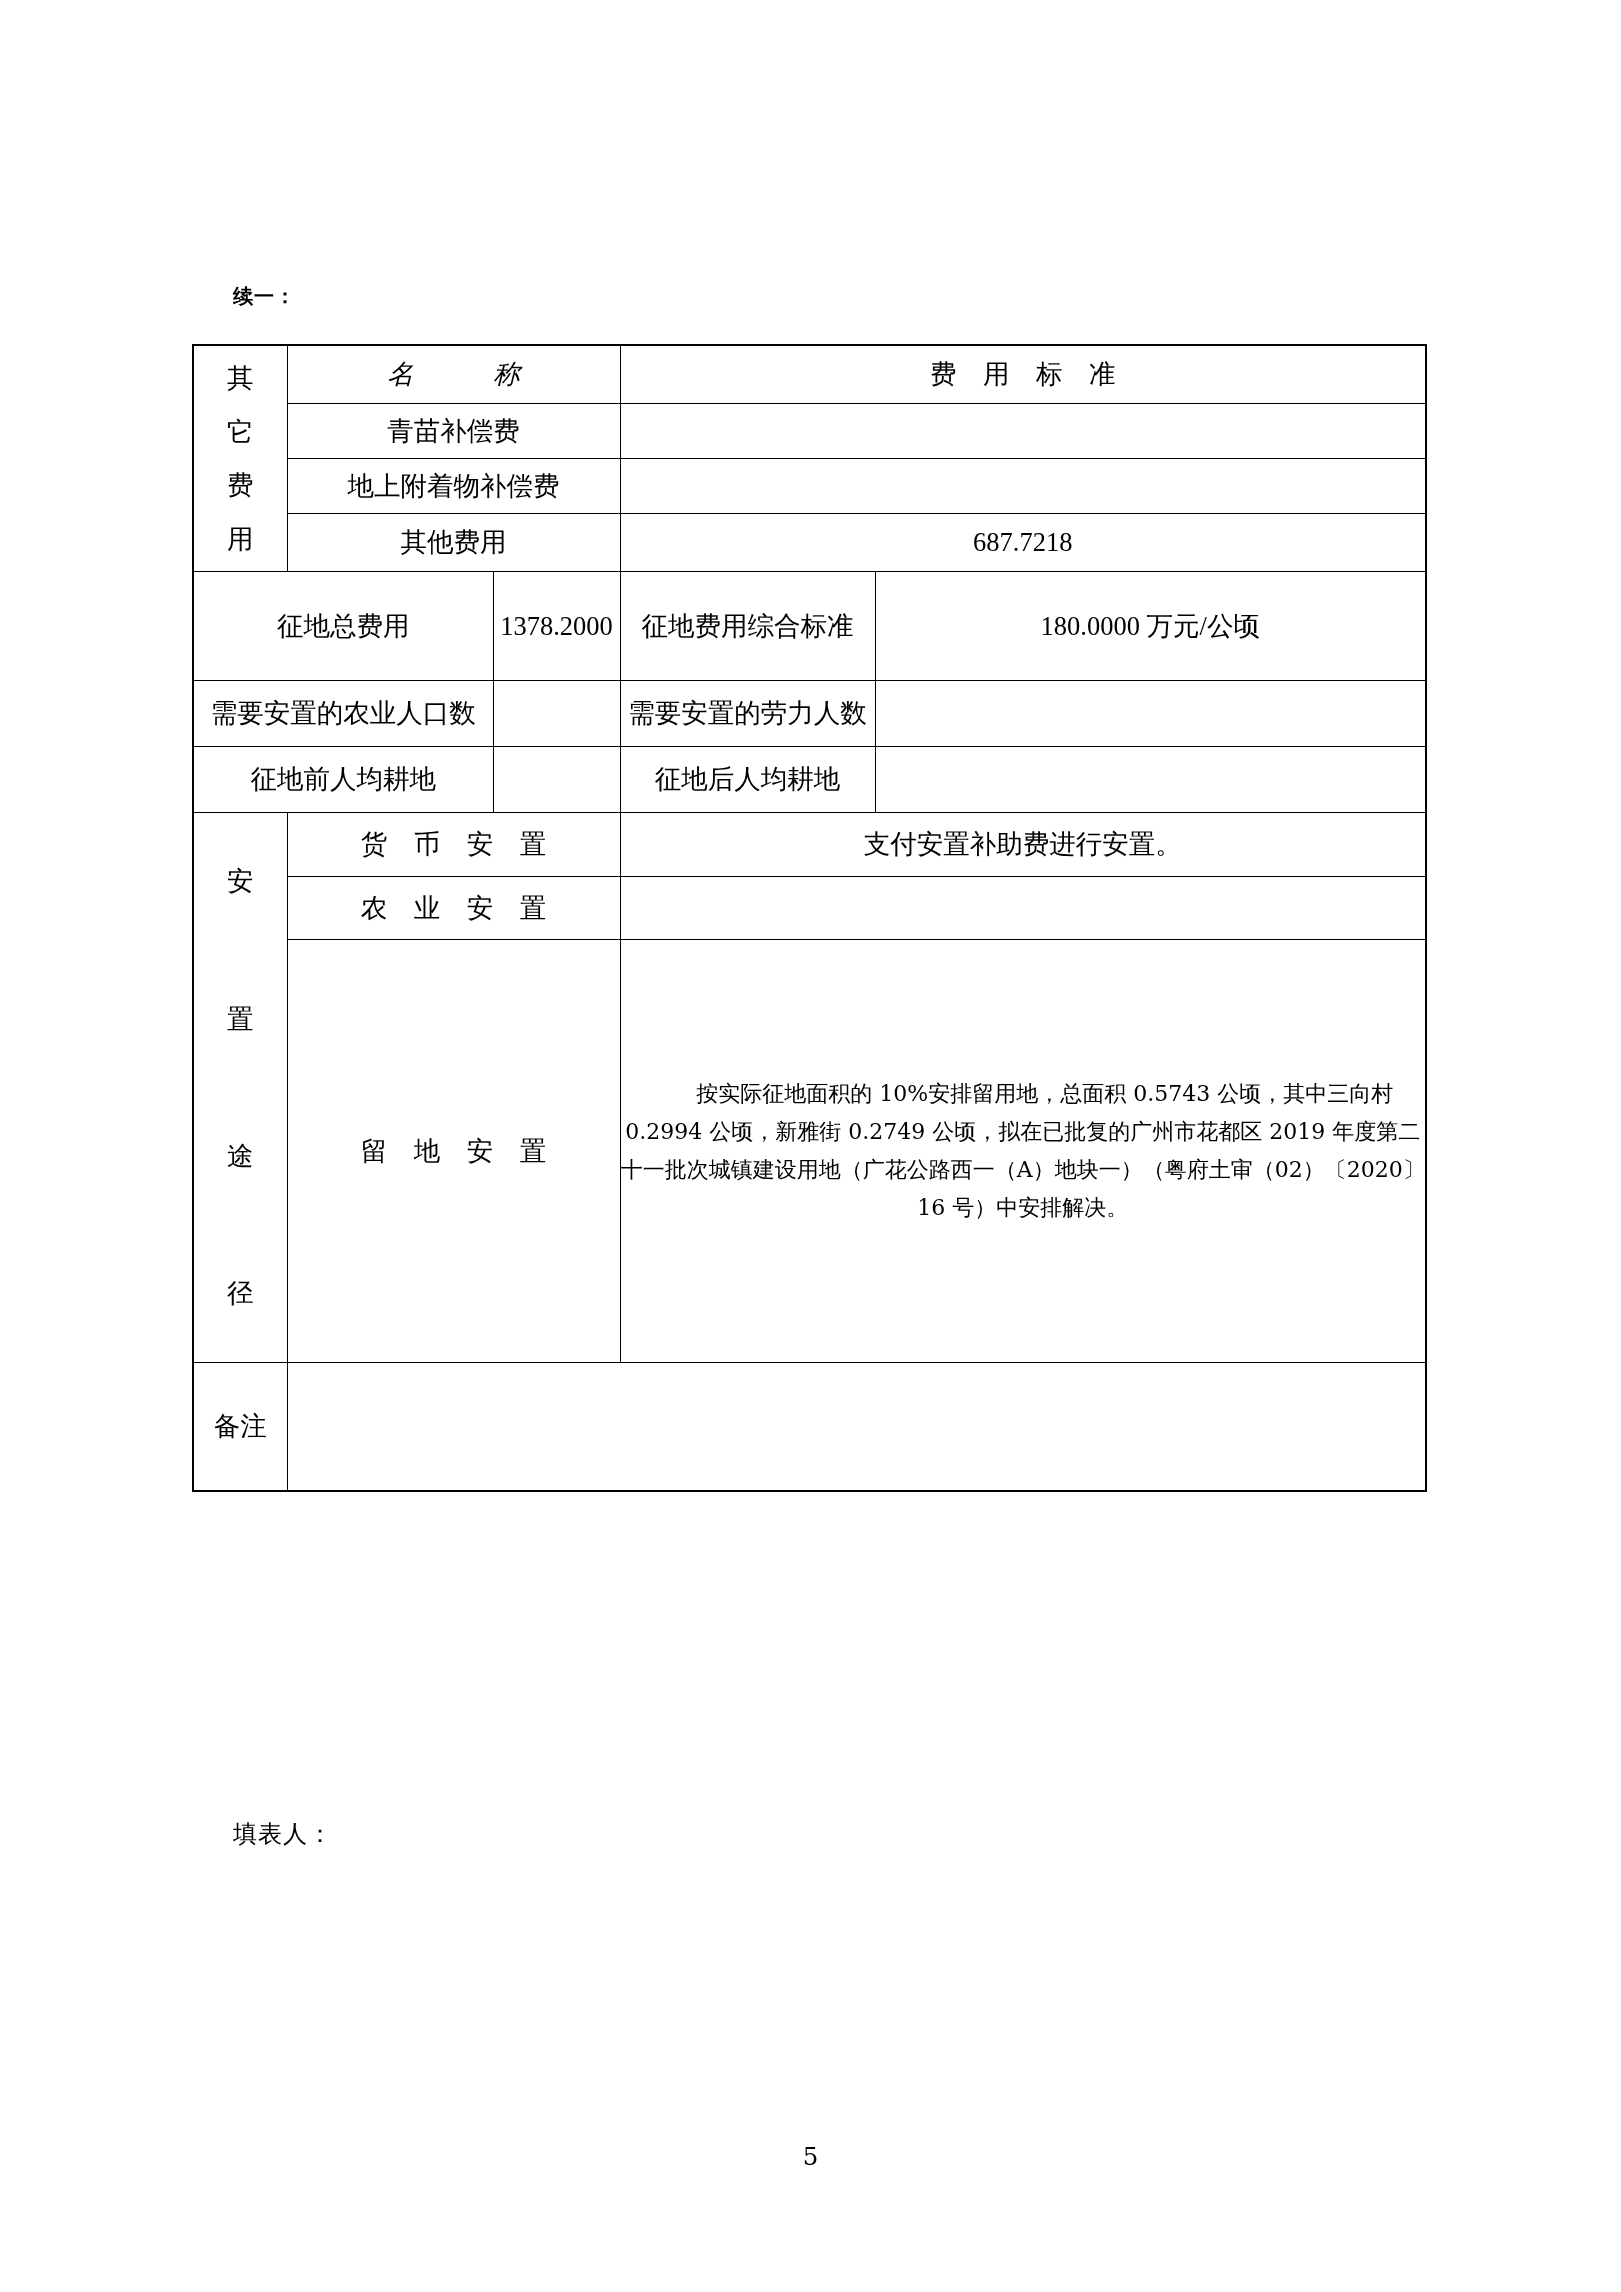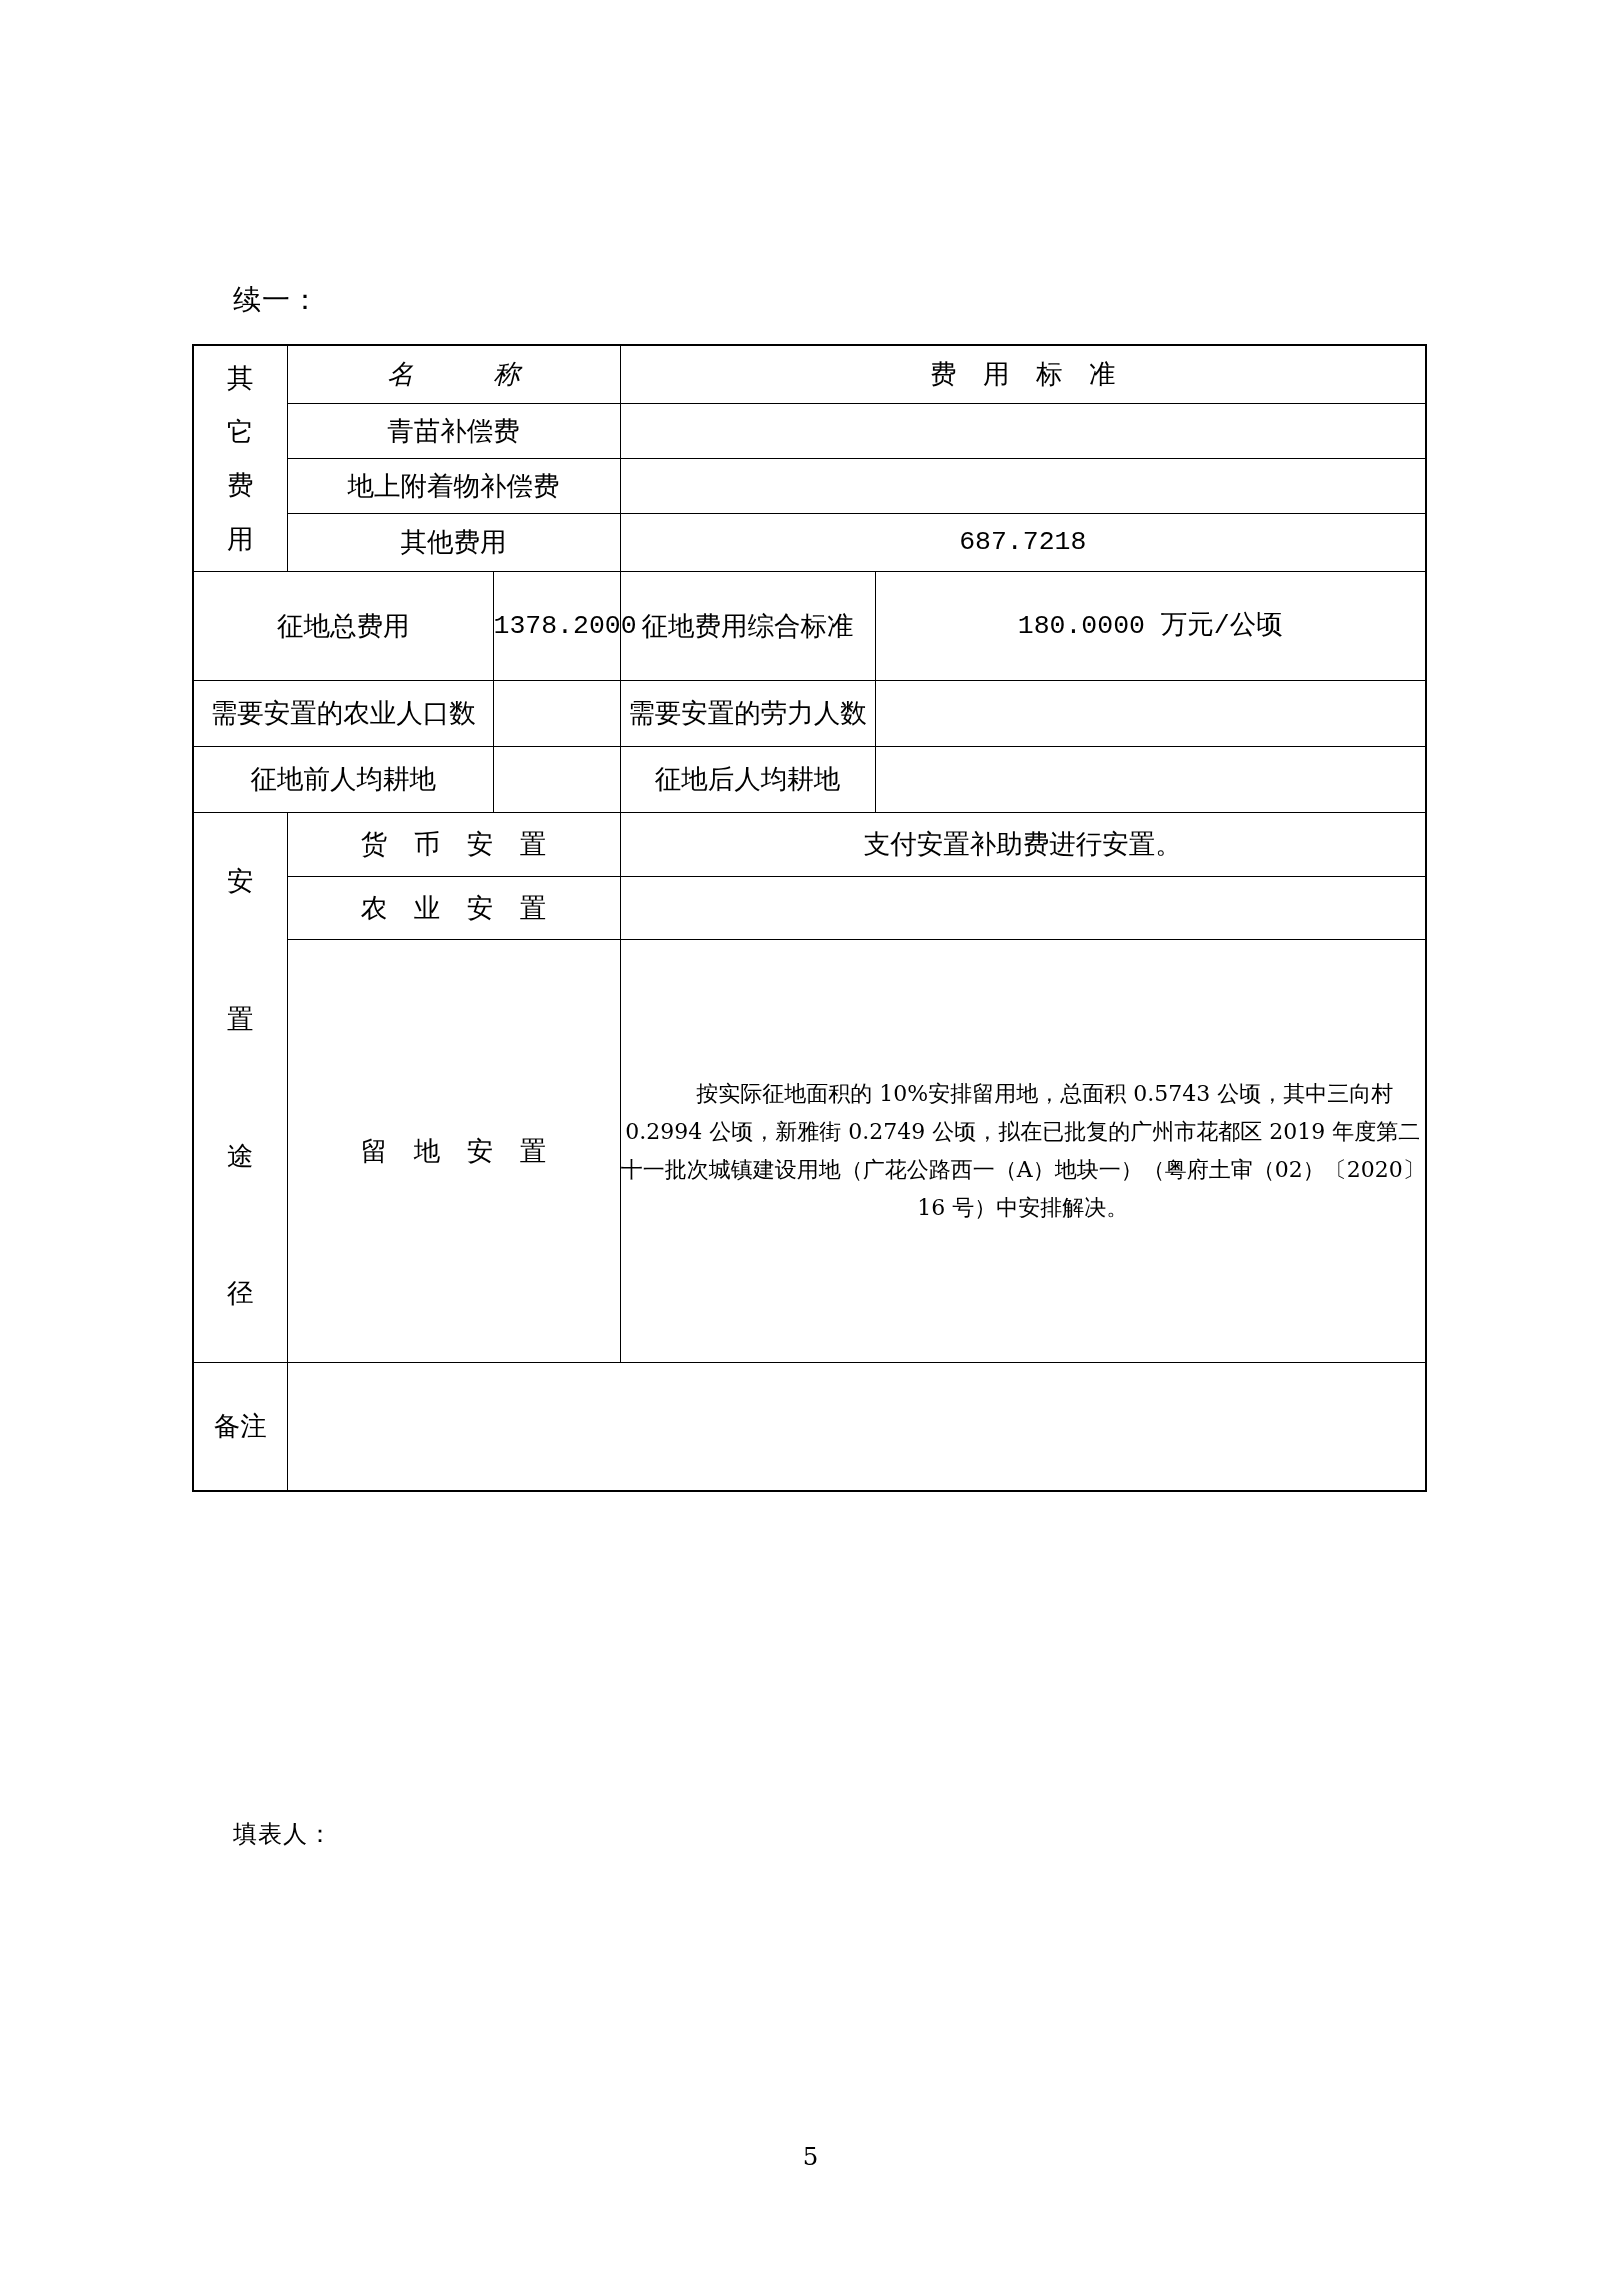--- a/index.html
+++ b/index.html
@@ -21,24 +21,25 @@
     left: 0; top: 0;
     width: 1621px;
     height: 2293px;
   }
 
   
   .cont-label {
     position: absolute;
     left: 233px;
     top: 286px;
-    font-size: 28px;
+    font-size: 20px;
     letter-spacing: 1px;
     line-height: 1;
     white-space: nowrap;
+    font-weight: bold;
   }
 
   
   .tbl-wrap {
     position: absolute;
     left: 192px;
     top: 344px;
     width: 1233px;
   }
   table.form {
@@ -73,21 +74,21 @@
     height: 100%;
     width: 100%;
   }
   .vstack span {
     display: block;
     line-height: 1;
   }
 
   .cellpad { padding: 15.7px 9.8px; }
 
-  .num { font-family: Liberation Mono, monospace; }
+  .num { font-family: Liberation Serif, serif; }
 
   .unit-cell {
     text-align: left;
     padding: 9.8px 13.7px;
     line-height: 1.75;
   }
 
   
   .para {
     text-align: justify;

